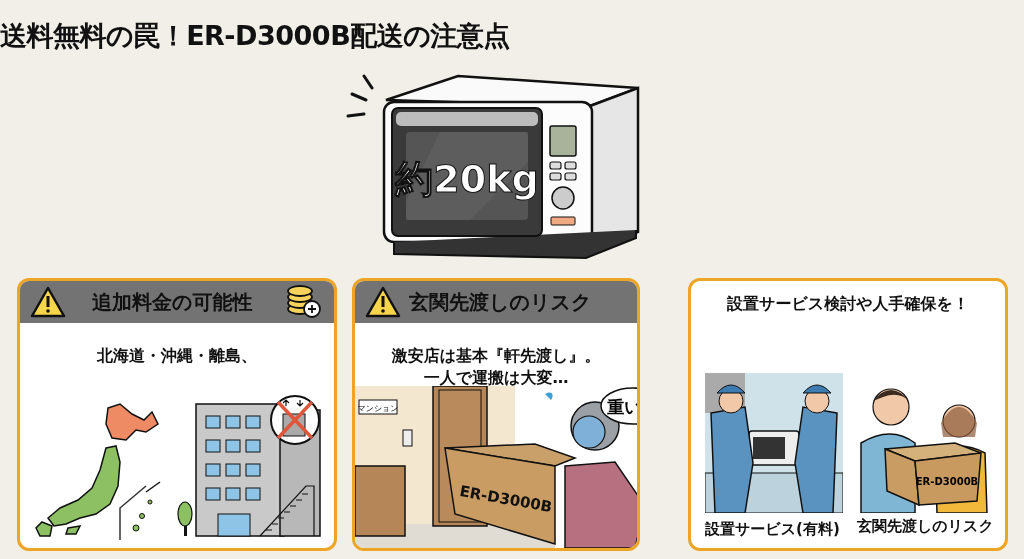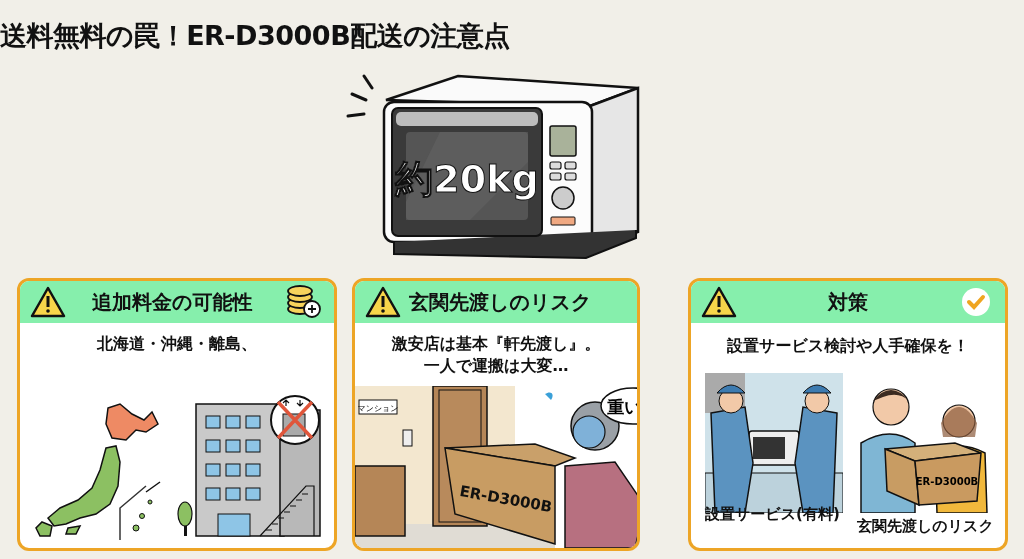--- a/index.html
+++ b/index.html
@@ -14,26 +14,26 @@
     position: absolute; left: 0; right: 0; top: 18px;
     text-align: left; font-size: 27px; font-weight: bold; letter-spacing: -0.5px;
   }
   .hero { position: absolute; left: 340px; top: 62px; width: 310px; height: 200px; }
 
   .card {
     position: absolute; top: 278px; height: 273px;
     background: #fff; border: 3px solid #eda526; border-radius: 12px; overflow: hidden;
   }
   .card .head {
-    height: 42px; background: #86efac; display: flex; align-items: center;
+    height: 42px; background: #737373; display: flex; align-items: center;
     position: relative; padding-left: 10px;
   }
   .card .head .htitle { font-size: 20px; font-weight: bold; color: #111; }
   .card .sub {
-    text-align: center; font-size: 16px; font-weight: bold; line-height: 22px; margin-top: 10px;
+    text-align: center; font-size: 16px; font-weight: bold; line-height: 22px; margin-top: 22px;
   }
   .warn { width: 36px; height: 32px; display: inline-block; }
   .illus { position: absolute; left: 0; right: 0; bottom: 0; }
   .caption { position: absolute; font-size: 15px; font-weight: bold; }
 </style>
 </head>
 <body>
 
 <div class="title">送料無料の罠！ER-D3000B配送の注意点</div>
 
@@ -173,32 +173,20 @@
     <circle cx="234" cy="46" r="16" fill="#7fb1d8" stroke="#111" stroke-width="1.2"></circle>
     <path d="M210,80 L260,76 L290,120 L280,162 L210,162 Z" fill="#b77080" stroke="#111" stroke-width="1.5"></path>
     <path d="M190,8 C196,4 200,8 196,14" fill="#3aa0d8"></path>
 
     <ellipse cx="278" cy="20" rx="32" ry="18" fill="#fff" stroke="#111" stroke-width="1.5"></ellipse>
     <text x="278" y="27" text-anchor="middle" font-size="17" font-weight="bold" font-family="DejaVu Sans, sans-serif">重い！</text>
   </svg>
 </div>
 
 <div class="card" style="left:688px; width:320px;">
-  <div class="head">
-    <svg class="warn" viewBox="0 0 36 32">
-      <polygon points="18,2 34,30 2,30" fill="#f7d54a" stroke="#111" stroke-width="2.5" stroke-linejoin="round"></polygon>
-      <rect x="16.5" y="10" width="3" height="11" fill="#111"></rect>
-        <circle cx="18" cy="25" r="1.8" fill="#111"></circle>
-    </svg>
-    <span class="htitle" style="position:absolute; left:0; right:0; text-align:center;">対策</span>
-    <svg style="position:absolute; right:14px; top:6px;" width="30" height="30" viewBox="0 0 30 30">
-      <circle cx="15" cy="15" r="14" fill="#fff"></circle>
-      <path d="M8,15 L13,20 L22,10" stroke="#efa520" stroke-width="4" fill="none" stroke-linecap="round"></path>
-    </svg>
-  </div>
   <div class="sub" style="margin-top:12px;">
     <div>設置サービス検討や人手確保を！</div>
   </div>
   <svg style="position:absolute; left:14px; top:92px;" width="138" height="140" viewBox="0 0 138 140">
     <rect width="138" height="140" fill="#cfe2ea"></rect>
     <rect x="0" y="0" width="40" height="40" fill="#aaa"></rect>
     <rect x="0" y="100" width="138" height="40" fill="#bcd2dc" stroke="#111" stroke-width="1"></rect>
     <rect x="44" y="58" width="50" height="34" rx="3" fill="#eee" stroke="#111" stroke-width="1.5"></rect>
     <rect x="48" y="64" width="32" height="22" fill="#333"></rect>
     <path d="M6,40 L40,34 L48,90 L40,140 L10,140 Z" fill="#5b93c0" stroke="#111" stroke-width="1.5"></path>
@@ -213,15 +201,15 @@
     <path d="M18,28 Q36,6 54,28 Q44,18 28,24 Z" fill="#3b2a20"></path>
     <path d="M6,70 Q36,52 60,70 L60,140 L6,140 Z" fill="#7fb6d4" stroke="#111" stroke-width="1.5"></path>
     <circle cx="104" cy="48" r="16" fill="#f2c9a8" stroke="#111" stroke-width="1.2"></circle>
     <path d="M86,50 Q104,18 122,50 L120,64 L88,64 Z" fill="#8a5a3a" opacity="0.7"></path>
     <path d="M80,80 Q104,66 130,80 L132,140 L82,140 Z" fill="#f1b83c" stroke="#111" stroke-width="1.5"></path>
     <polygon points="30,76 100,70 126,80 60,88" fill="#d4b07a" stroke="#111" stroke-width="1.5"></polygon>
     <polygon points="30,76 60,88 64,132 32,118" fill="#c89c63" stroke="#111" stroke-width="1.5"></polygon>
     <polygon points="60,88 126,80 122,128 64,132" fill="#c99a60" stroke="#111" stroke-width="1.5"></polygon>
     <text x="92" y="112" text-anchor="middle" font-size="10" font-weight="bold" font-family="DejaVu Sans, sans-serif">ER-D3000B</text>
   </svg>
-  <div class="caption" style="left:14px; top:224px;">設置サービス(有料)</div>
+  <div class="caption" style="left:14px; top:239px;">設置サービス(有料)</div>
   <div class="caption" style="left:166px; top:236px;">玄関先渡しのリスク</div>
 </div>
 
 </body></html>

